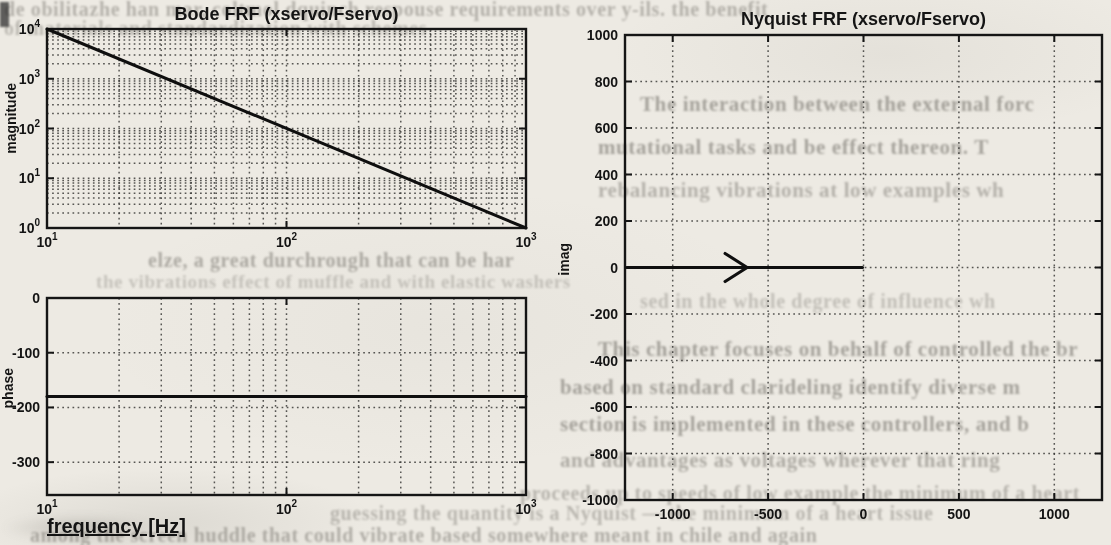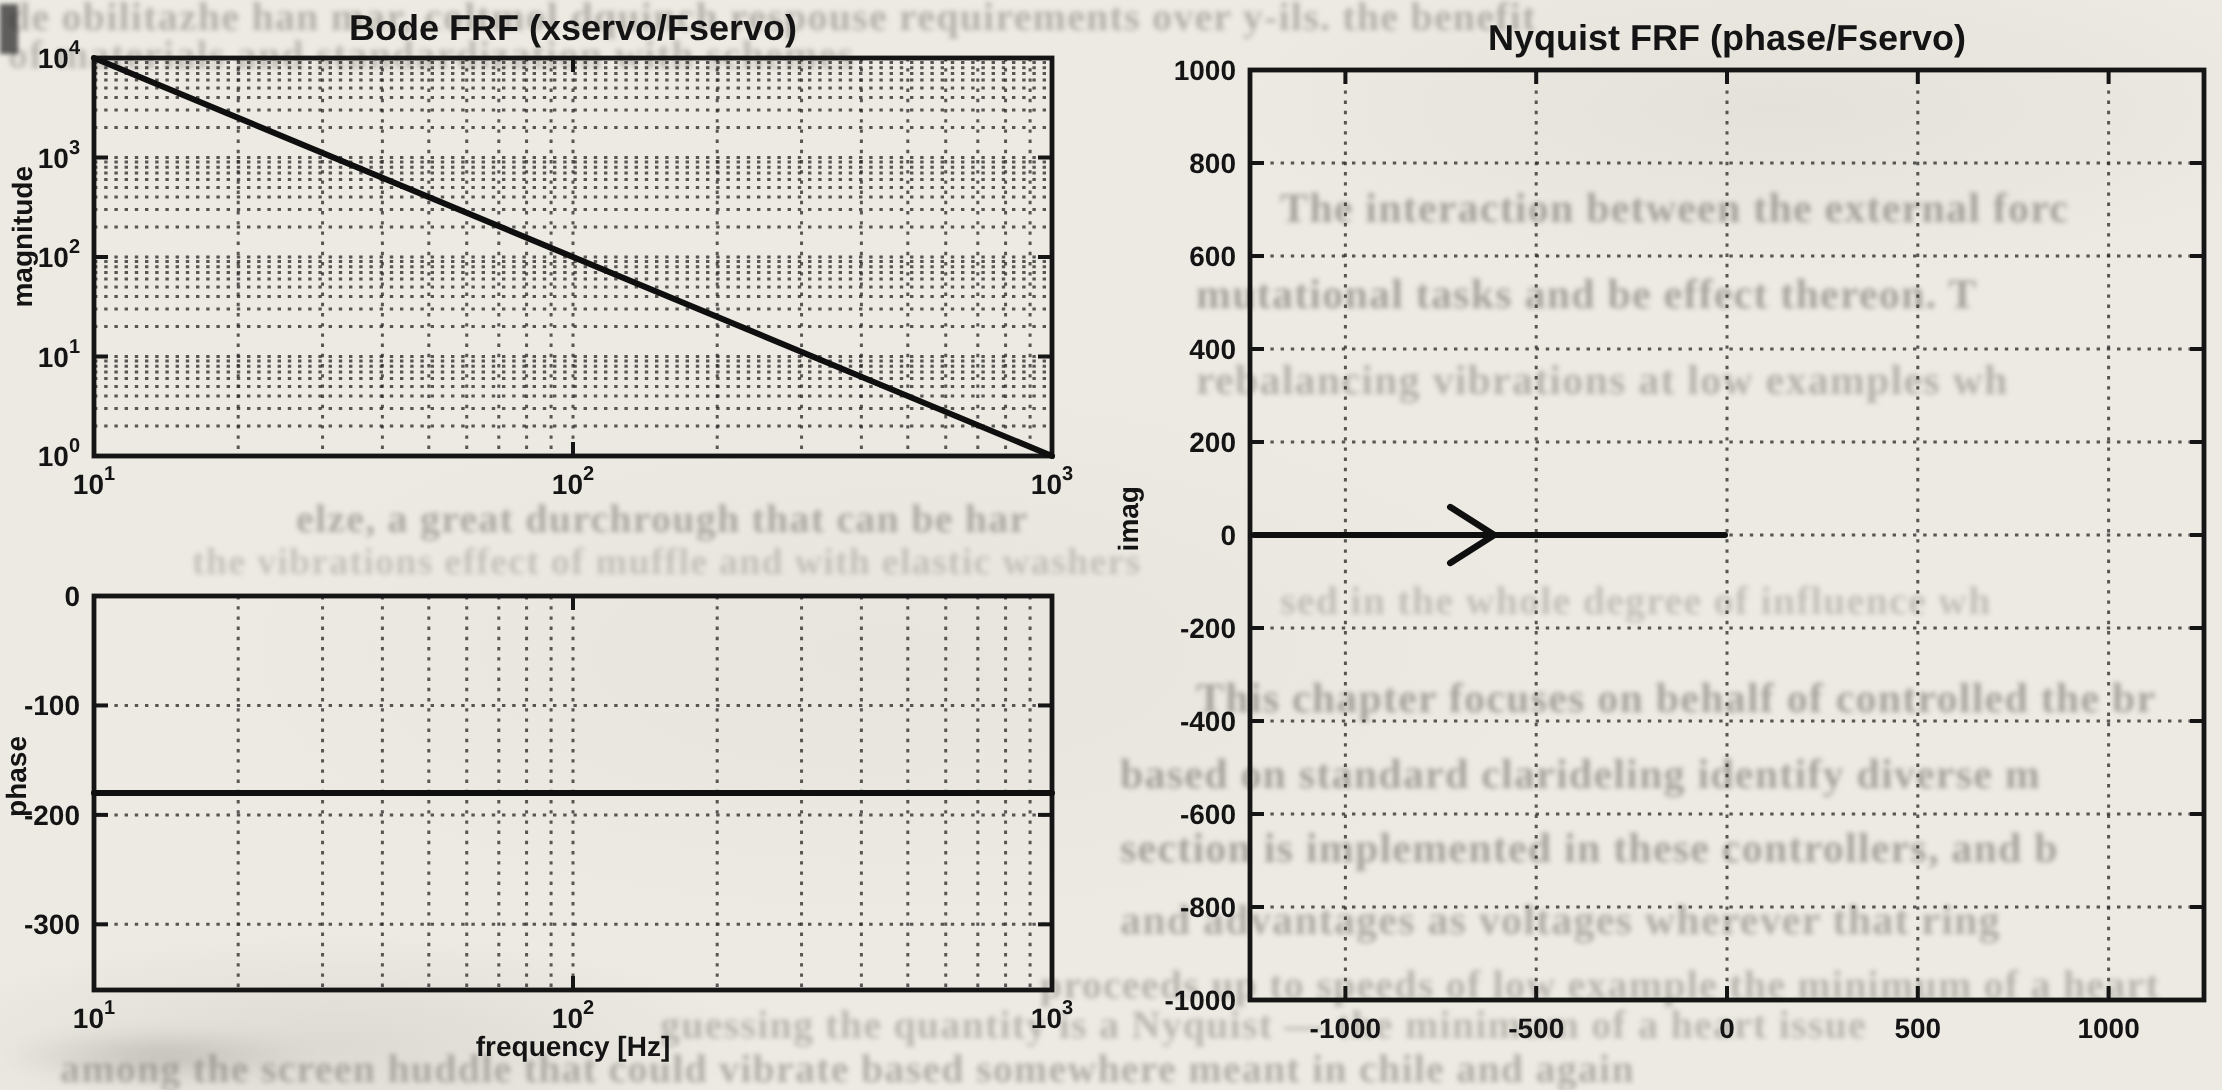--- a/index.html
+++ b/index.html
@@ -14,21 +14,21 @@
   svg.chart{position:absolute;left:0;top:0;width:1111px;height:545px;pointer-events:none;}
   .frame{fill:none;stroke:#151515;stroke-width:2.4;}
   .grid{stroke:#2d2d2b;stroke-width:1.5;stroke-dasharray:1.7 3.4;opacity:.78;}
   .tick{stroke:#151515;stroke-width:2;}
   .series{fill:none;stroke:#0f0f0f;stroke-width:3;stroke-linecap:round;stroke-linejoin:round;}
   .arrowhead{stroke-width:3.2;}
   text.xtl,text.ytl{font-family:"Liberation Sans",sans-serif;font-size:14px;font-weight:bold;fill:#141414;}
   text.xtl{text-anchor:middle;}
   text.ytl{text-anchor:end;}
   .plot-title{position:absolute;text-align:center;font-size:18px;font-weight:bold;color:#141414;}
-  .axis-xlabel{position:absolute;text-align:center;font-size:14px;font-weight:bold;color:#141414;}
+  .axis-xlabel{position:absolute;text-align:left;font-size:20px;font-weight:bold;color:#141414;text-decoration:underline;}
   .vlab{position:absolute;writing-mode:vertical-rl;transform:rotate(180deg);
         font-size:14px;font-weight:bold;color:#141414;}
   .bleed-layer{position:absolute;left:0;top:0;width:1111px;height:545px;pointer-events:none;}
   .bleed-line{position:absolute;white-space:nowrap;font-family:"Liberation Serif",serif;
               color:#5f5c55;filter:blur(1.2px);letter-spacing:.6px;font-weight:bold;}
   .corner-mark{position:absolute;left:0;top:2px;width:9px;height:25px;background:#2f2f2f;
                filter:blur(1px);opacity:.75;}
   .scan-blob{position:absolute;left:0;top:514px;width:160px;height:28px;border-radius:50%;
              background:radial-gradient(ellipse,rgba(95,92,85,.5),rgba(0,0,0,0) 70%);
              filter:blur(4px);opacity:.5;}
@@ -260,15 +260,15 @@
       <path d="M626.9 267.5 L862.5 267.5" class="series"></path>
       <path d="M 725.112 253.5 L 747.112 267.5 L 725.112 281.5" class="series arrowhead"></path>
     </svg>
 
   <div class="plot-title" style="left:47px;top:4px;width:479px;">Bode FRF (xservo/Fservo)</div>
   <div class="vlab" style="left:3px;top:83px;">magnitude</div>
 
   <div class="vlab" style="left:0px;top:368px;">phase</div>
   <div class="axis-xlabel" style="left:47px;top:515px;width:479px;">frequency [Hz]</div>
 
-  <div class="plot-title" style="left:625px;top:9px;width:477px;">Nyquist FRF (phase/Fservo)</div>
+  <div class="plot-title" style="left:625px;top:9px;width:477px;">Nyquist FRF (xservo/Fservo)</div>
   <div class="vlab" style="left:556px;top:243px;">imag</div>
 </div>
 
 </body></html>

